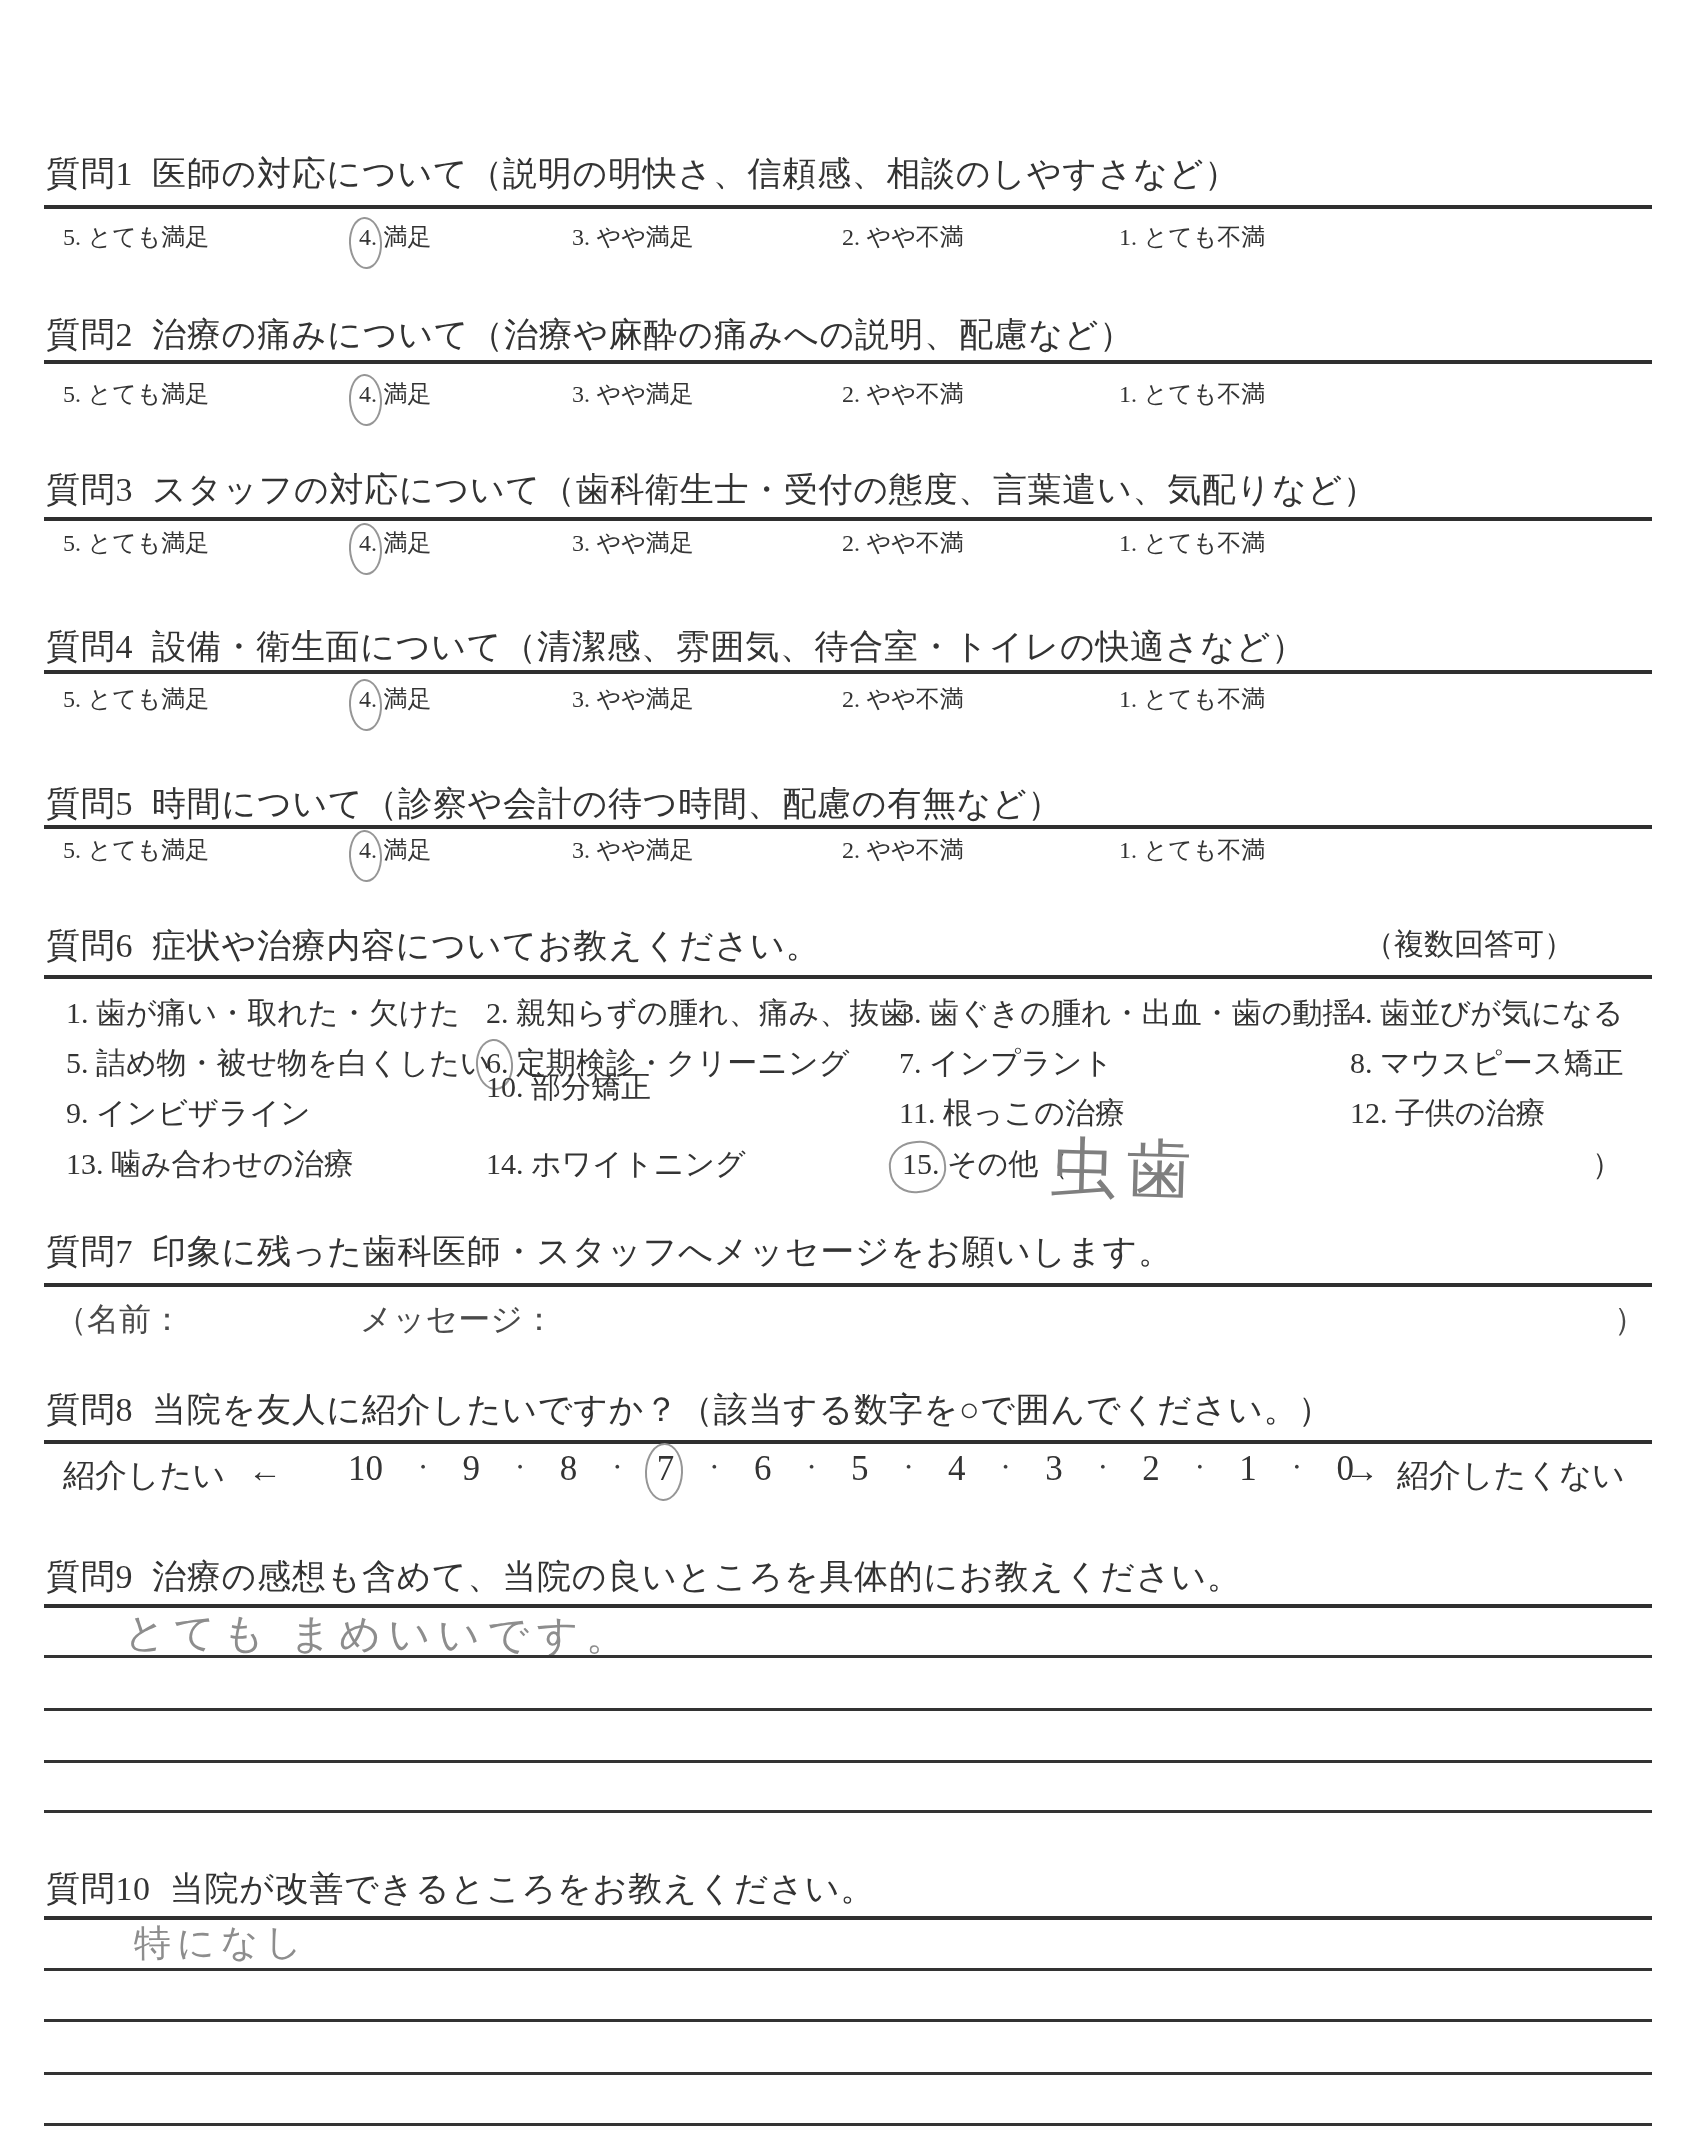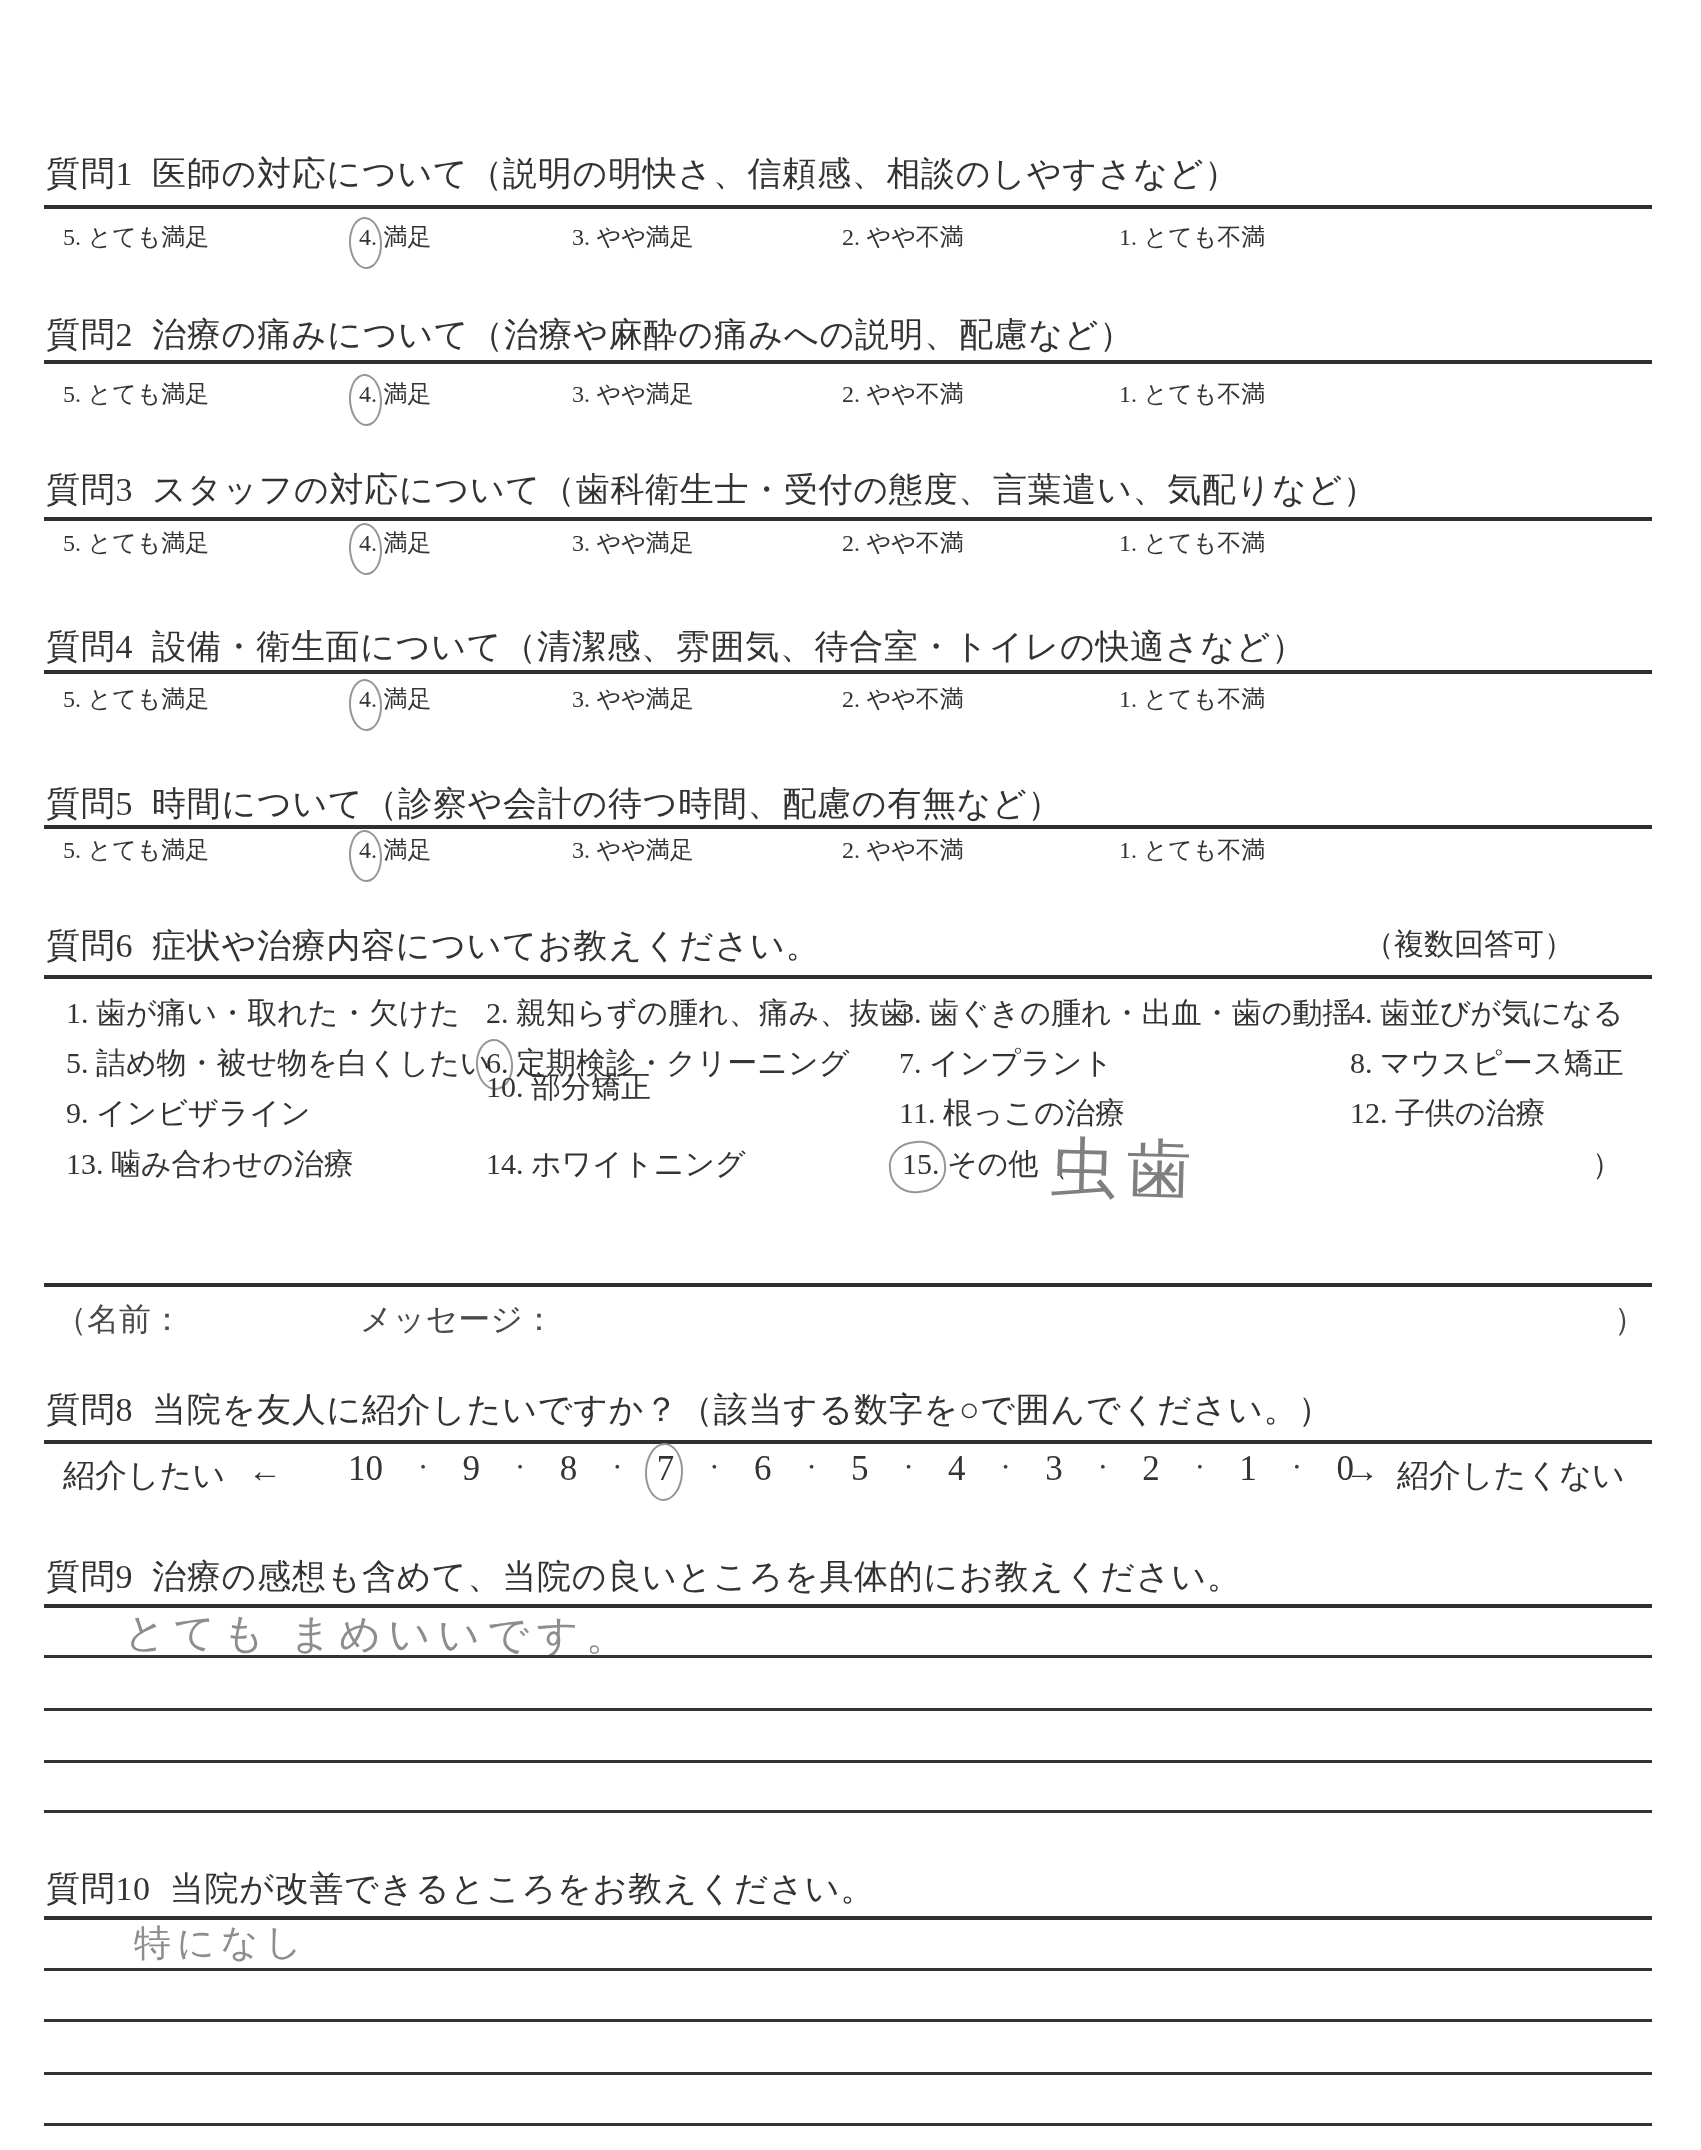--- a/index.html
+++ b/index.html
@@ -125,20 +125,23 @@
   <span class="q6item" style="left:486px;top:1067px;"><span class="num">10.</span><span>部分矯正</span></span>
   <span class="q6item" style="left:899px;top:1093px;"><span class="num">11.</span><span>根っこの治療</span></span>
   <span class="q6item" style="left:1350px;top:1093px;"><span class="num">12.</span><span>子供の治療</span></span>
 
   <span class="q6item" style="left:66px;top:1144px;"><span class="num">13.</span><span>噛み合わせの治療</span></span>
   <span class="q6item" style="left:486px;top:1144px;"><span class="num">14.</span><span>ホワイトニング</span></span>
   <span class="q6item" style="left:902px;top:1144px;"><span class="num circ c15">15.</span><span>その他（</span></span>
   <span class="hand h-mushiba">虫歯</span>
   <span class="q6item" style="left:1592px;top:1144px;">）</span>
 
+  <div class="qtitle" style="top:1229px;">
+    <span class="qid">質問7</span><span>印象に残った歯科医師・スタッフへメッセージをお願いします。</span>
+  </div>
   <div class="rule" style="top:1283px;"></div>
   <span class="q7field" style="left:55px;top:1298px;">（名前：</span>
   <span class="q7field" style="left:360px;top:1298px;">メッセージ：</span>
   <span class="q7field" style="left:1614px;top:1298px;">）</span>
 
   <div class="qtitle" style="top:1387px;">
     <span class="qid">質問8</span><span>当院を友人に紹介したいですか？（該当する数字を○で囲んでください。）</span>
   </div>
   <div class="rule" style="top:1440px;"></div>
   <span class="scale-label" style="left:63px;top:1454px;">紹介したい</span>

